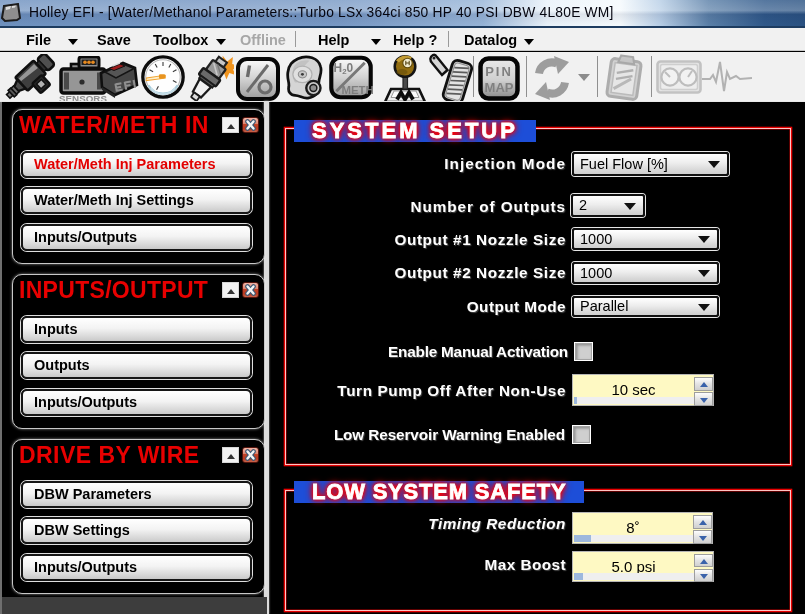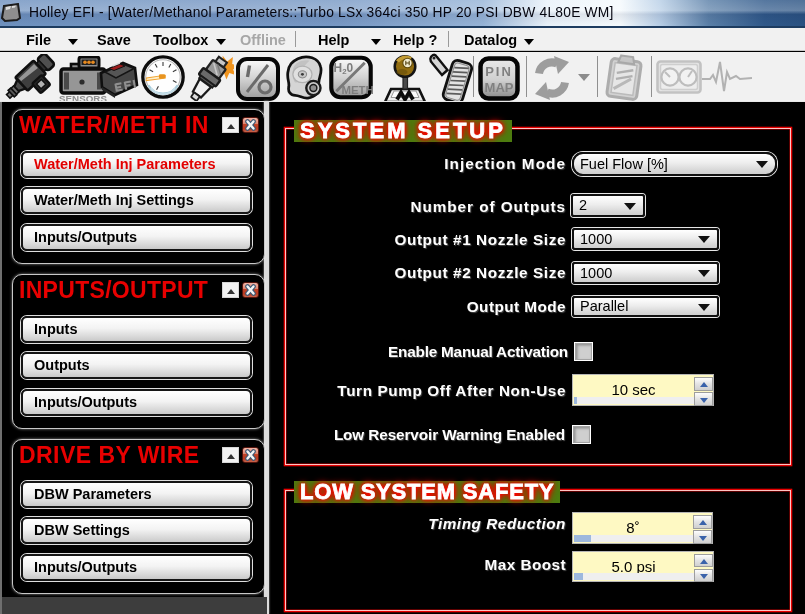--- a/index.html
+++ b/index.html
@@ -53,21 +53,21 @@
     background:linear-gradient(180deg,#ffffff 0%,#f3f3f3 45%,#d9d9d9 80%,#c9c9c9 100%);
     border:2px solid #161616; box-shadow:0 0 0 1px #dedede;
     font-size:14.5px; font-weight:bold; color:#000; line-height:23.5px; padding-left:11px;
     white-space:nowrap; }
   .pbtn.red { color:#e30000; }
 
   
   .gbox { position:absolute; left:285px; width:506px; border:1px solid #ffc4c4;
     box-shadow:0 0 0 1.3px #e80000, inset 0 0 0 .5px rgba(232,0,0,.8); }
   .gtitle { position:absolute; left:8px; font-size:22px; font-weight:bold; color:#fff; -webkit-text-stroke:.8px #fff;
-    background:#4d7c0f; padding:0 6px; white-space:nowrap; line-height:22px;
+    background:#1d4ed8; padding:0 18px; white-space:nowrap; line-height:22px;
     text-shadow:0 0 4px #f00, 0 0 4px #f00, 0 0 7px #f00, 0 0 9px #b00; }
 
   .flabel { position:absolute; font-size:15.3px; font-weight:bold; color:#fff;
     line-height:15px; white-space:nowrap; text-align:right;
     text-shadow:1px 1px 1px rgba(90,90,90,.8); }
 
   
   .dd { position:absolute; border:2px solid #101010; border-radius:3px;
     background:linear-gradient(180deg,#ffffff 0%,#ededed 45%,#d8d8d8 80%,#cfcfcf 100%);
     box-shadow:0 0 0 1px #e6e6e6; font-size:14.5px; color:#000; padding-left:6px; }
@@ -96,21 +96,21 @@
 </style>
 </head>
 <body>
 <div id="app">
   <div class="abs" id="titlebar"></div>
   <svg class="abs" style="left:1px; top:3px;" width="22" height="20" viewBox="0 0 22 20">
     <polygon points="3,3 17,1 19,15 16,17 4,18 1,15" fill="#8e8e8e" stroke="#1c1c1c" stroke-width="2"></polygon>
     <polygon points="5,4 10,3 9,6 5,7" fill="#dedede"></polygon>
     <polygon points="11,3 15,2.5 14,4.5 11,5" fill="#dedede"></polygon>
   </svg>
-  <div class="abs" id="titletext">Holley EFI - [Water/Methanol Parameters::Turbo LSx 364ci 350 HP 20 PSI DBW 4L80E WM]</div>
+  <div class="abs" id="titletext">Holley EFI - [Water/Methanol Parameters::Turbo LSx 364ci 850 HP 40 PSI DBW 4L80E WM]</div>
 
   <div class="abs" id="menubar">
     <span class="mi" style="left:26px;">File</span>
     <span class="marr" style="left:68px;"></span>
     <span class="mi" style="left:97px;">Save</span>
     <span class="mi" style="left:153px;">Toolbox</span>
     <span class="marr" style="left:216px;"></span>
     <span class="mi dis" style="left:240px;">Offline</span>
     <span class="msep" style="left:295px;"></span>
     <span class="mi" style="left:318px;">Help</span>
@@ -373,21 +373,21 @@
       <div class="pbtn" style="top:41px;">DBW Parameters</div>
       <div class="pbtn" style="top:77px;">DBW Settings</div>
       <div class="pbtn" style="top:114px;">Inputs/Outputs</div>
     </div>
 
     <div class="gbox" style="top:26.5px; height:337px;">
       <div class="gtitle" style="top:-9px; letter-spacing:3px;">SYSTEM SETUP</div>
     </div>
 
     <div class="flabel" style="right:239px; top:55px; letter-spacing:1.05px;">Injection Mode</div>
-    <div class="dd" style="left:572px; top:51px; width:205px; height:24px; line-height:20px;border-radius:11px;">Fuel Flow [%]</div>
+    <div class="dd" style="left:572px; top:51px; width:157px; height:24px; line-height:20px;">Fuel Flow [%]</div>
 
     <div class="flabel" style="right:239px; top:98px; letter-spacing:.95px;">Number of Outputs</div>
     <div class="dd" style="left:571px; top:93px; width:74px; height:23px; line-height:19px;">2</div>
 
     <div class="flabel" style="right:239px; top:131px; letter-spacing:.6px;">Output #1 Nozzle Size</div>
     <div class="dd" style="left:572px; top:127px; width:147px; height:22px; line-height:18px;">1000</div>
 
     <div class="flabel" style="right:239px; top:164px; letter-spacing:.6px;">Output #2 Nozzle Size</div>
     <div class="dd" style="left:572px; top:161px; width:147px; height:22px; line-height:18px;">1000</div>
 

